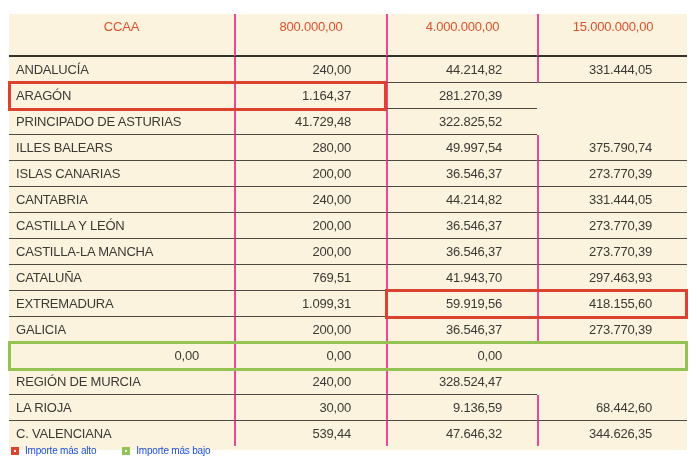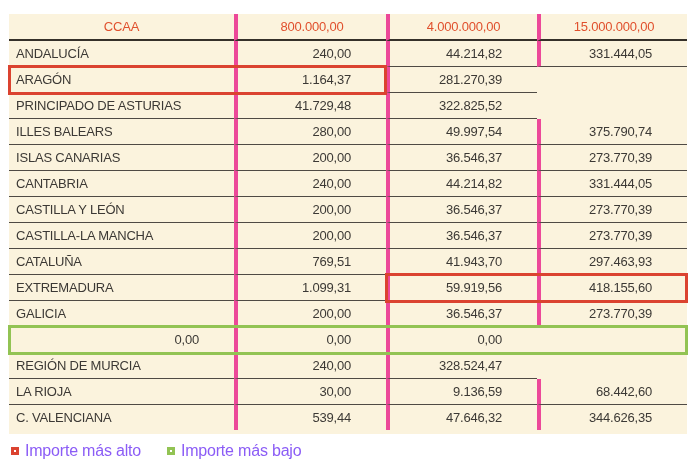--- a/index.html
+++ b/index.html
@@ -27,28 +27,28 @@
   .cell {
     height: 26px;
     line-height: 25px;
     font-size: 13px;
     letter-spacing: -0.2px;
     color: #3c3935;
     border-bottom: 1px solid #4f4a44;
     white-space: nowrap;
     overflow: hidden;
   }
-  .cell + .cell { border-left: 4px solid #ec4899; }
+  .cell + .cell { border-left: 2px solid #ec4899; }
   .name { padding-left: 7px; text-align: left; }
   .num  { text-align: right; padding-right: 35px; }
   .header-row .cell {
     color: #e0502d;
     text-align: center;
     padding: 0;
-    height: 27px;
+    height: 43px;
     line-height: 25px;
     border-bottom: 2px solid #353029;
   }
   .row.last .cell { border-bottom: none; height: 25px; }
   .hl {
     position: absolute;
     top: -2px;
     height: 30px;
     border: 3px solid #db4330;
     pointer-events: none;
@@ -64,23 +64,23 @@
   }
   .legend-item { display: flex; align-items: center; }
   .legend-swatch {
     width: 8px;
     height: 8px;
     border: 3px solid #db4330;
     background: #ffffff;
     margin-right: 6px;
   }
   .legend-label {
-    font-size: 16px;
+    font-size: 10px;
     letter-spacing: -0.2px;
-    color: #8b5cf6;
+    color: #1d4ed8;
     line-height: 15px;
   }
 </style>
 </head>
 <body>
 
 <div class="page">
 
   <div class="table-wrap">
     <div class="header-row">

